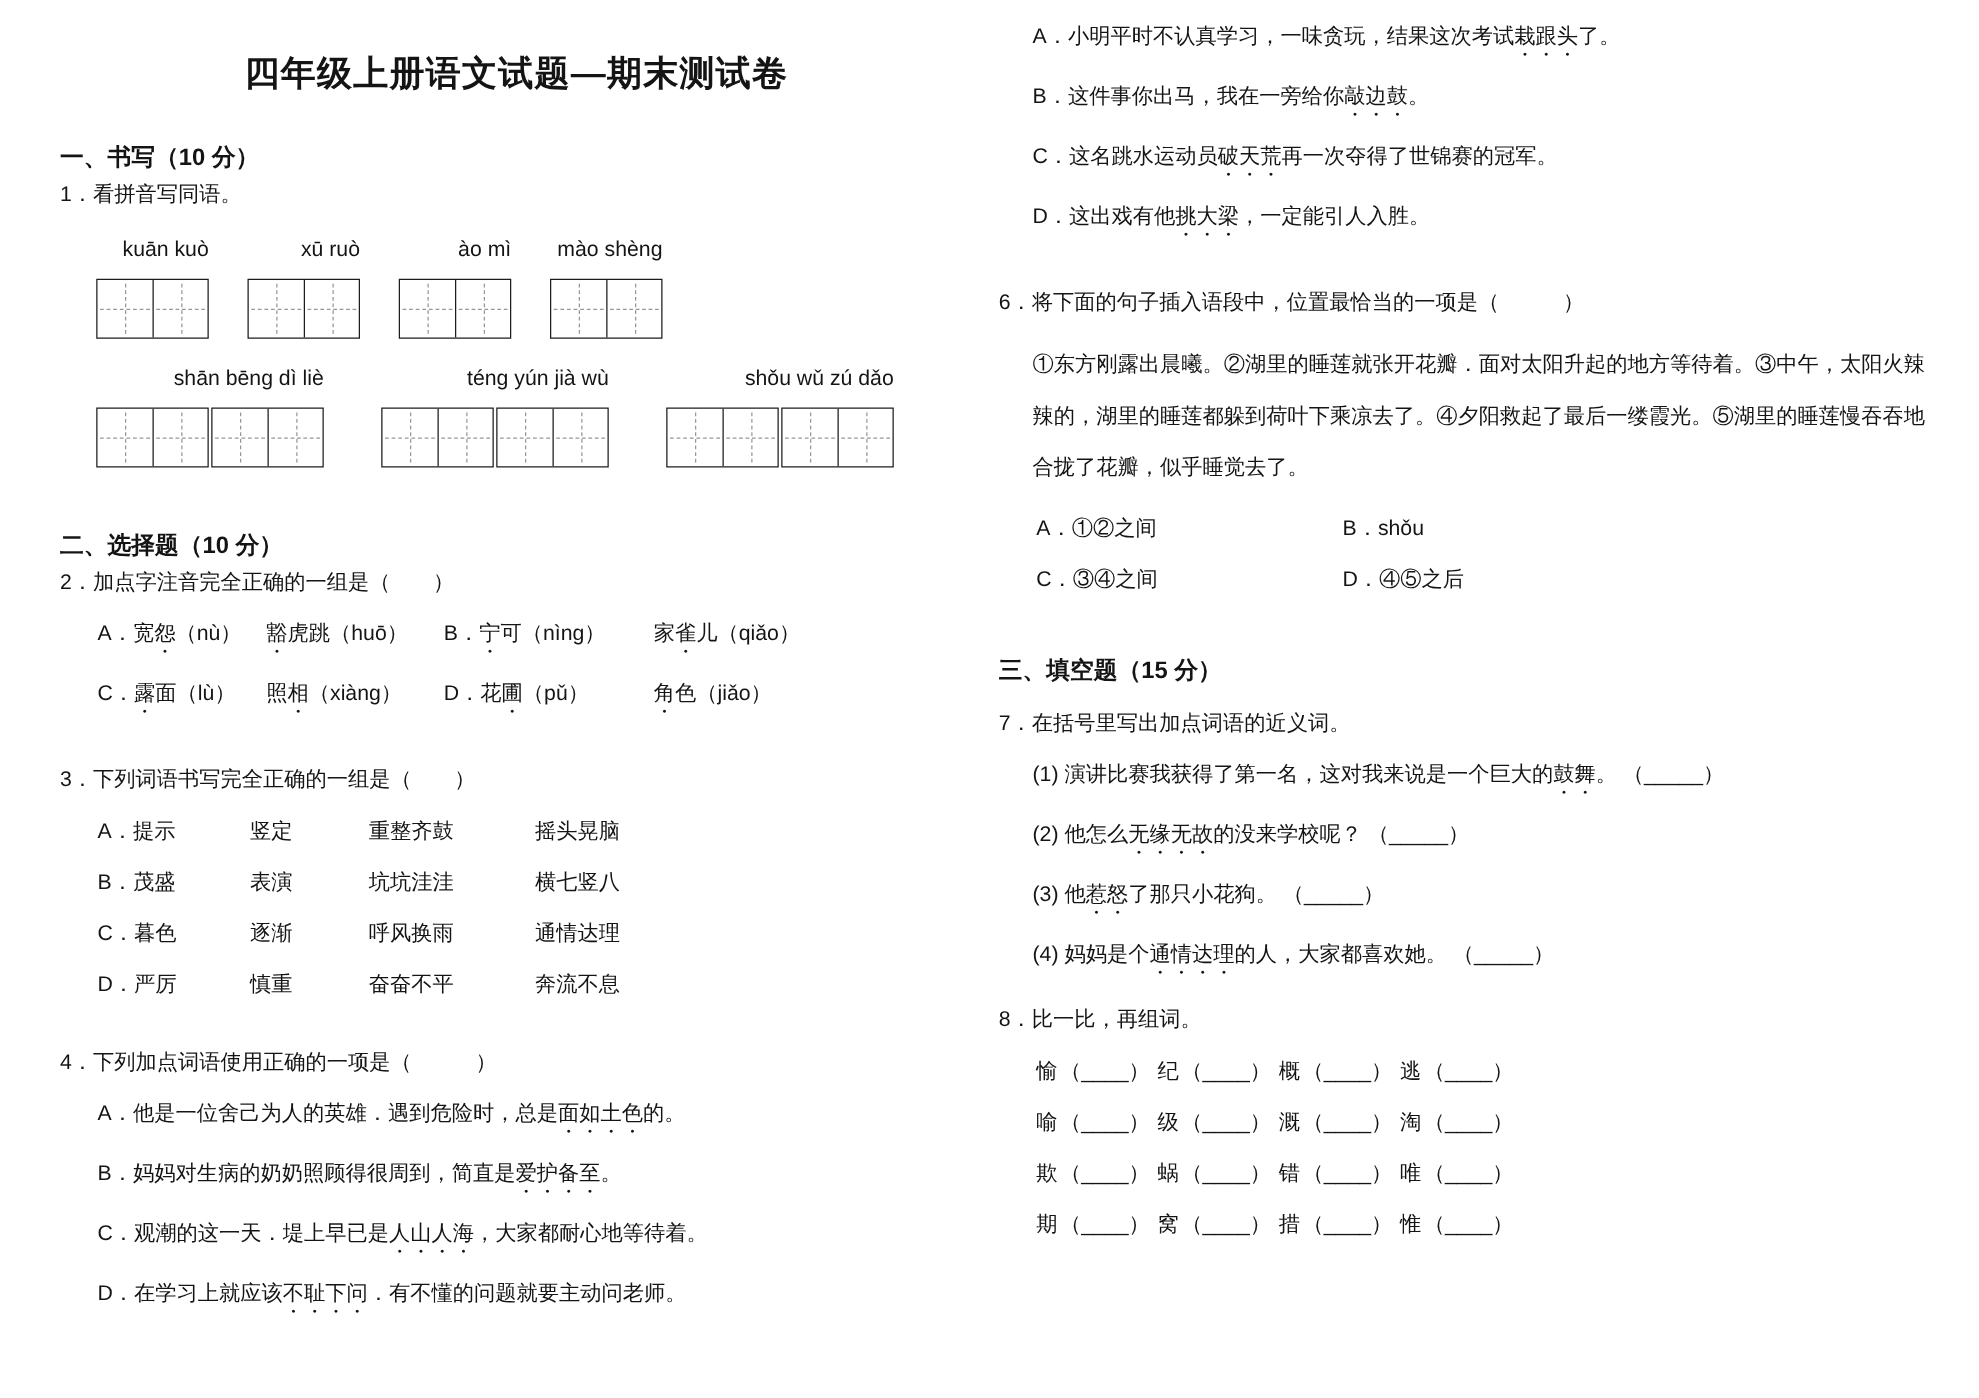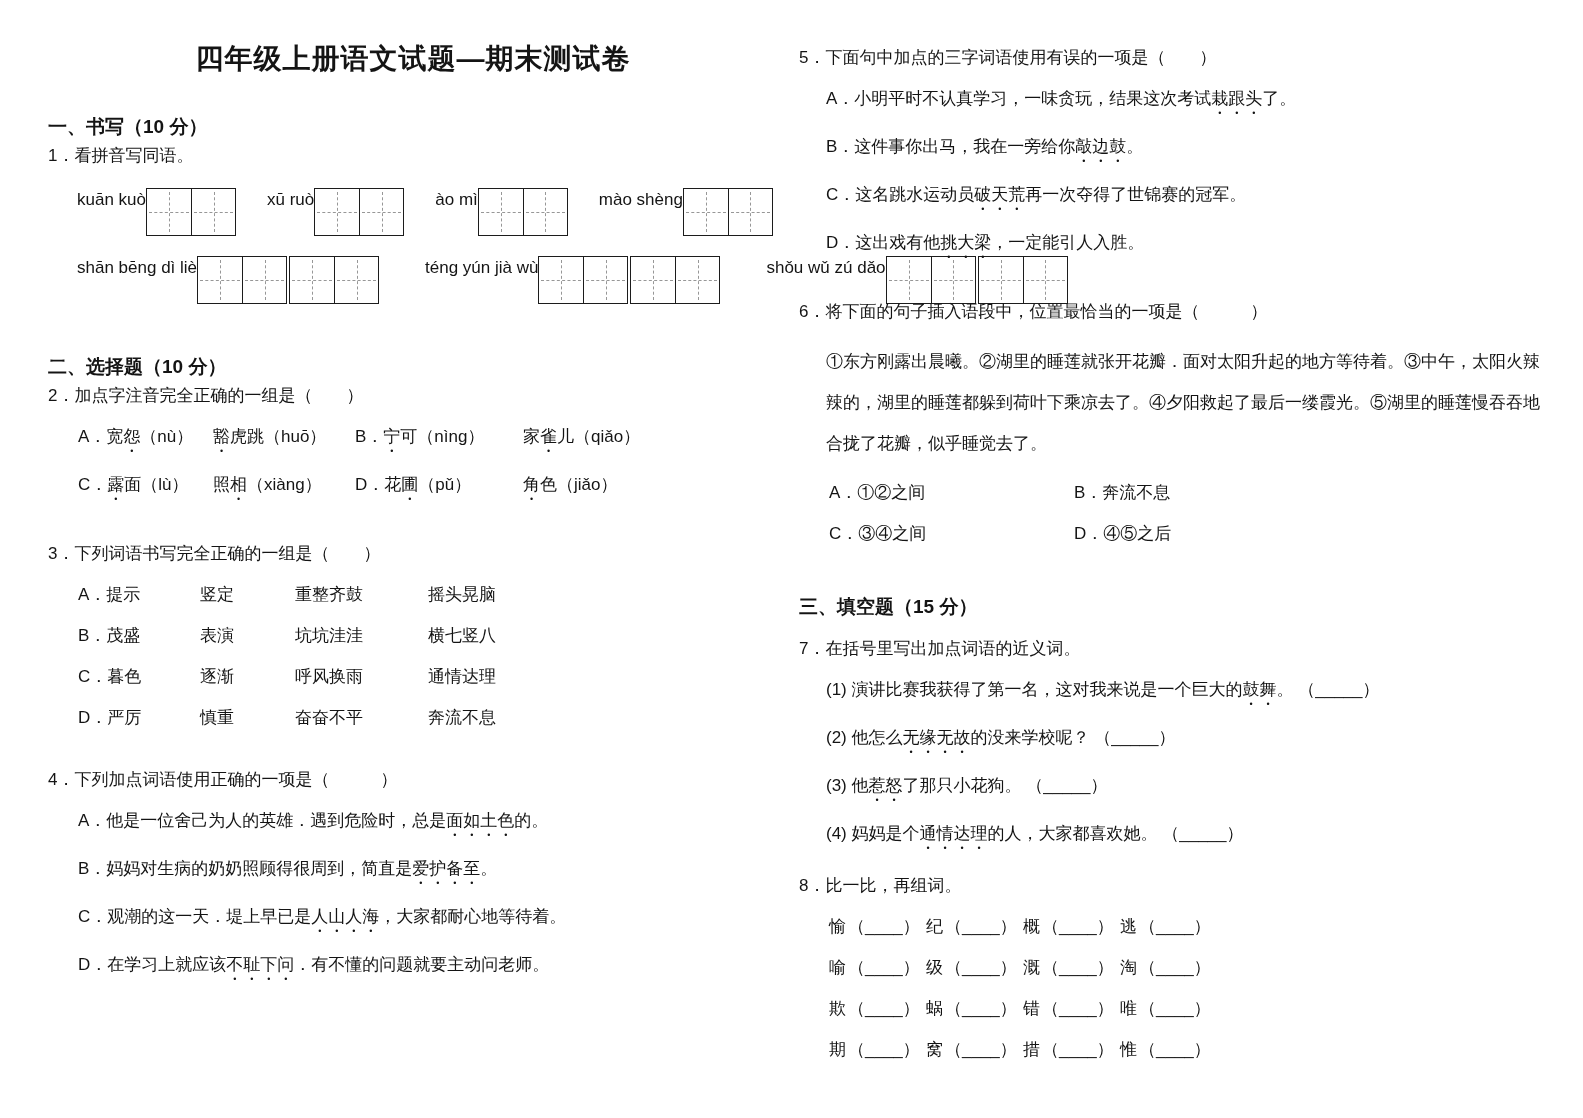--- a/index.html
+++ b/index.html
@@ -25,21 +25,21 @@
   .mt21 { margin-top:21px; }
   .mt22 { margin-top:38px; }
   .mt46 { margin-top:46px; }
   .indent   { padding-left:30px; }
   .indent-r { padding-left:27px; }
 
   
   .pg-row { display:flex; margin-top:20px; padding-left:29px; }
   .pg-row.r1 { gap:31px; }
   .pg-row.r2 { gap:46px; }
-  .pg { display:flex; flex-direction:row; align-items:flex-start; }
+  .pg { display:flex; flex-direction:column; align-items:flex-end; }
   .pinyin { font-size:17px; line-height:24px; margin-bottom:11px; white-space:nowrap; }
   .boxes { display:flex; }
   .tbox { display:flex; border:1.5px solid #1c1c1c; background:#fff; }
   .tbox + .tbox { margin-left:2px; }
   .tcell { width:44px; height:46px; position:relative; }
   .tcell + .tcell { border-left:1.5px solid #1c1c1c; }
   .tcell::before { content:""; position:absolute; left:50%; top:3px; bottom:3px; border-left:1px dashed #979797; }
   .tcell::after  { content:""; position:absolute; top:50%; left:2px; right:2px; border-top:1px dashed #979797; }
 
   
@@ -201,31 +201,30 @@
     </div>
 
     <div class="ln mt22">4．下列加点词语使用正确的一项是（　　　）</div>
     <div class="ln indent"><span>A．他是一位舍己为人的英雄．遇到危险时，总是</span><span class="em">面如土色</span><span>的。</span></div>
     <div class="ln indent"><span>B．妈妈对生病的奶奶照顾得很周到，简直是</span><span class="em">爱护备至</span><span>。</span></div>
     <div class="ln indent"><span>C．观潮的这一天．堤上早已是</span><span class="em">人山人海</span><span>，大家都耐心地等待着。</span></div>
     <div class="ln indent"><span>D．在学习上就应该</span><span class="em">不耻下问</span><span>．有不懂的问题就要主动问老师。</span></div>
   </section>
 
   <section class="col-right">
-    <div class="ln mt46">5．下面句中加点的三字词语使用有误的一项是（　　）</div>
     <div class="ln indent-r"><span>A．小明平时不认真学习，一味贪玩，结果这次考试</span><span class="em">栽跟头</span><span>了。</span></div>
     <div class="ln indent-r"><span>B．这件事你出马，我在一旁给你</span><span class="em">敲边鼓</span><span>。</span></div>
     <div class="ln indent-r"><span>C．这名跳水运动员</span><span class="em">破天荒</span><span>再一次夺得了世锦赛的冠军。</span></div>
     <div class="ln indent-r"><span>D．这出戏有他</span><span class="em">挑大梁</span><span>，一定能引人入胜。</span></div>
 
     <div class="ln mt22">6．将下面的句子插入语段中，位置最恰当的一项是（　　　）</div>
     <div class="para">①东方刚露出晨曦。②湖里的睡莲就张开花瓣．面对太阳升起的地方等待着。③中午，太阳火辣辣的，湖里的睡莲都躲到荷叶下乘凉去了。④夕阳救起了最后一缕霞光。⑤湖里的睡莲慢吞吞地合拢了花瓣，似乎睡觉去了。</div>
     <div class="ln grid g6">
       <span>A．①②之间</span>
-      <span>B．奔流不息</span>
+      <span>B．shǒu</span>
     </div>
     <div class="ln grid g6">
       <span>C．③④之间</span>
       <span>D．④⑤之后</span>
     </div>
 
     <div class="heading h-fill">三、填空题（15 分）</div>
 
     <div class="ln">7．在括号里写出加点词语的近义词。</div>
     <div class="ln indent-r"><span>(1) 演讲比赛我获得了第一名，这对我来说是一个巨大的</span><span class="em">鼓舞</span><span>。 （_____）</span></div>

